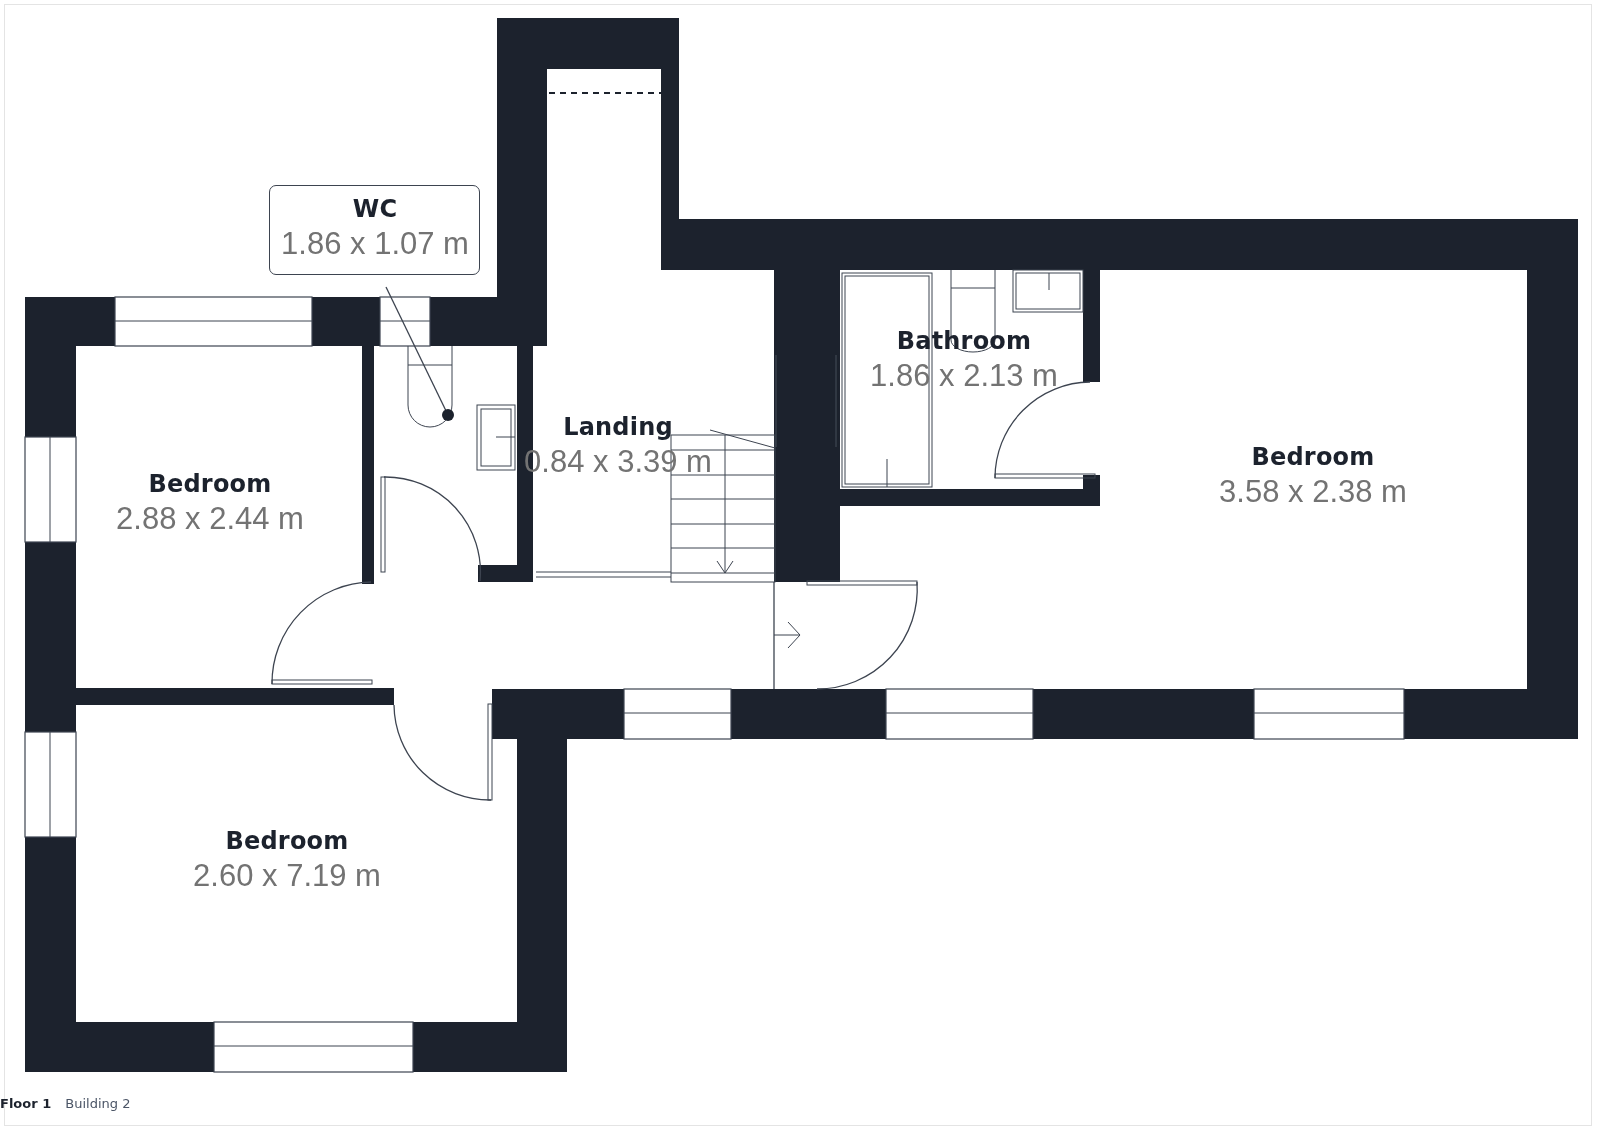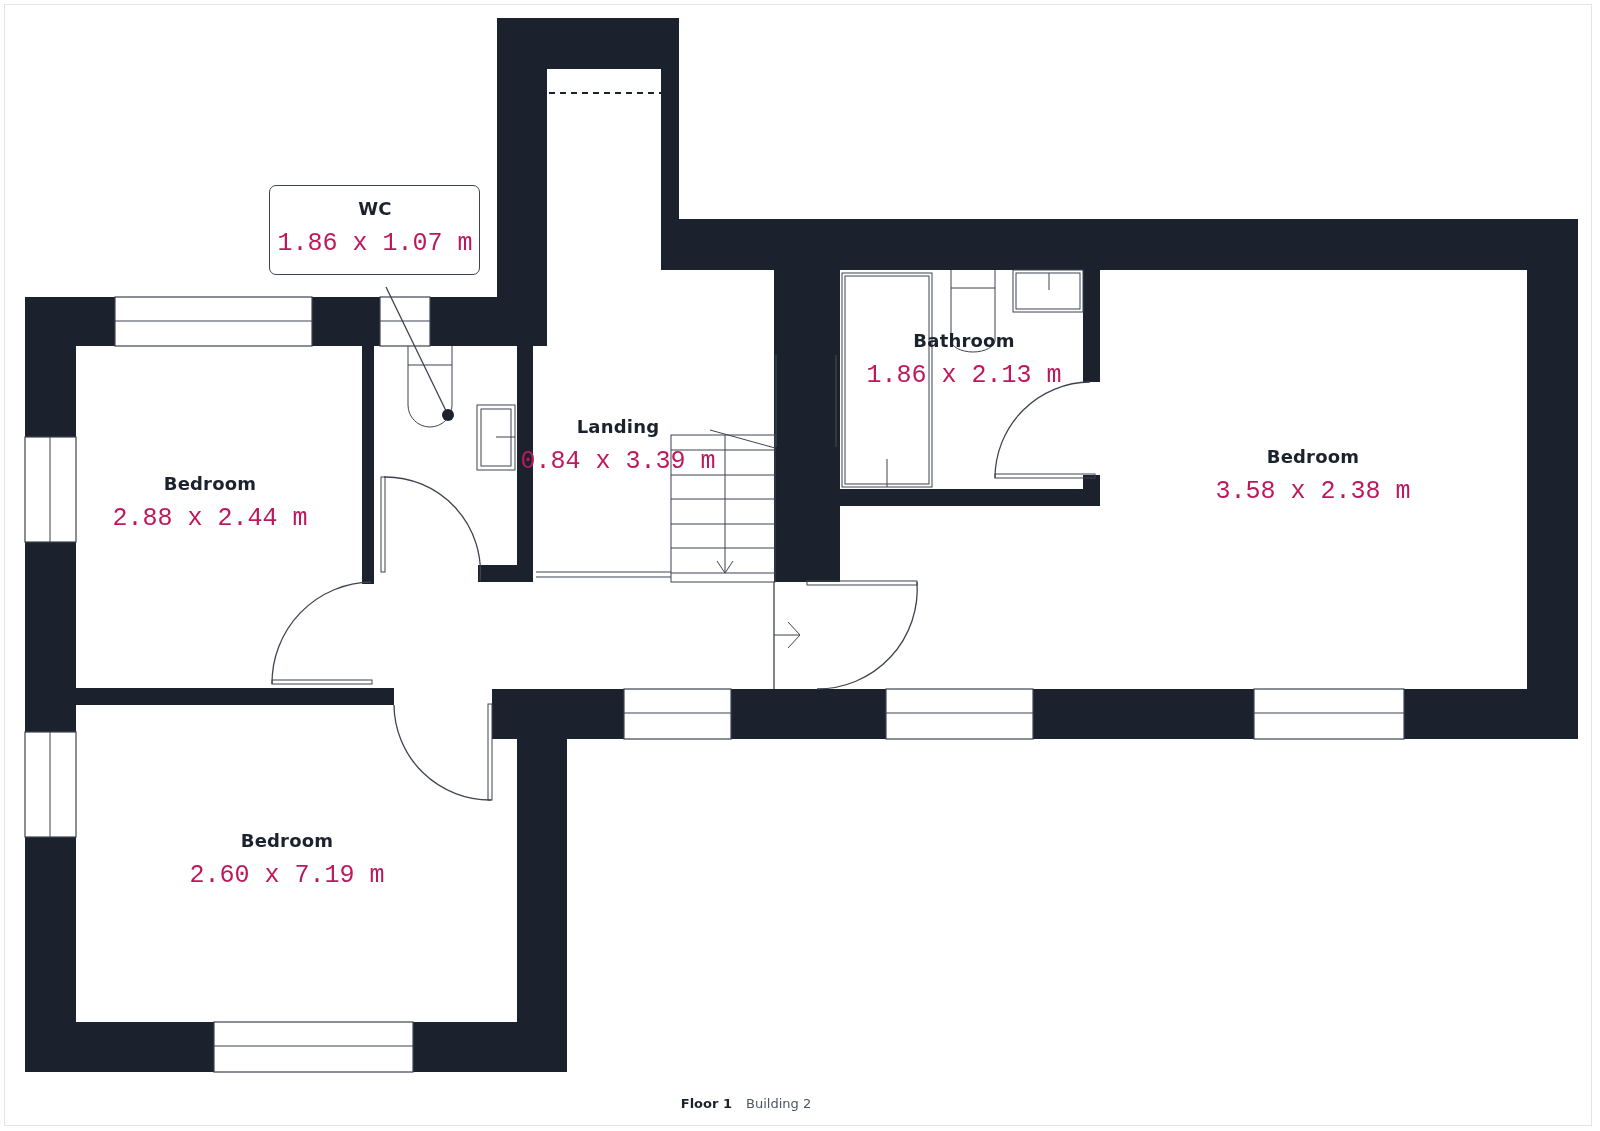--- a/index.html
+++ b/index.html
@@ -6,25 +6,25 @@
   body { width: 1600px; height: 1131px; position: relative; overflow: hidden;
          font-family: "DejaVu Sans", sans-serif; }
   .frame { position: absolute; left: 4px; top: 4px; width: 1588px; height: 1122px;
            border: 1.5px solid #e4e4e4; box-sizing: border-box; }
   svg.plan { position: absolute; left: 0; top: 0; }
   .wall { fill: #1c222d; }
   .line { stroke: #3d4450; stroke-width: 1.3; fill: none; }
   .thin { stroke: #3d4450; stroke-width: 1; fill: none; }
   .win  { fill: #ffffff; stroke: #3d4450; stroke-width: 1.2; }
   .label { position: absolute; text-align: center; transform: translateX(-50%); white-space: nowrap; }
-  .room-name { font-family: "DejaVu Sans", sans-serif; font-weight: bold; font-size: 18px; color: #1c222d; line-height: 34px; letter-spacing: 0.2px; }
-  .room-dim { font-family: Liberation Mono, monospace; font-size: 25px; color: #be185d; line-height: 36px; }
+  .room-name { font-family: "DejaVu Sans", sans-serif; font-weight: bold; font-size: 24px; color: #1c222d; line-height: 34px; letter-spacing: 0.2px; }
+  .room-dim { font-family: Liberation Sans, sans-serif; font-size: 31px; color: #737373; line-height: 36px; }
   .wc-box { position: absolute; left: 269px; top: 185px; width: 211px; height: 90px;
             border: 1.3px solid #3d4450; border-radius: 7px; background: #fff; box-sizing: border-box; }
-  .footer { position: absolute; left: 0; width: 1492px; top: 1096px; text-align: center; font-size: 13px; }
+  .footer { position: absolute; left: 0; width: 1492px; top: 1096px; font-size: 13px; }
   .footer .floor { font-weight: bold; color: #1c222d; margin-right: 10px; }
   .footer .bld { color: #4b5566; }
 </style>
 </head>
 <body>
 
 <div class="frame"></div>
 
 <svg class="plan" width="1600" height="1131" viewBox="0 0 1600 1131">
 

